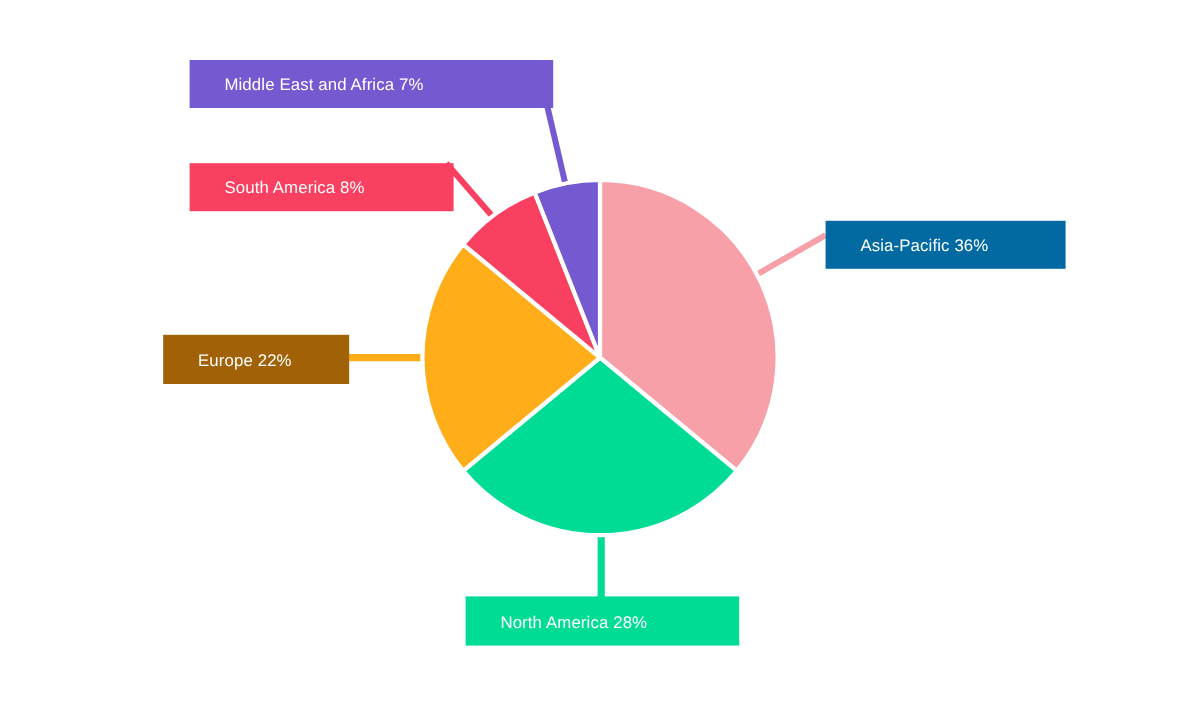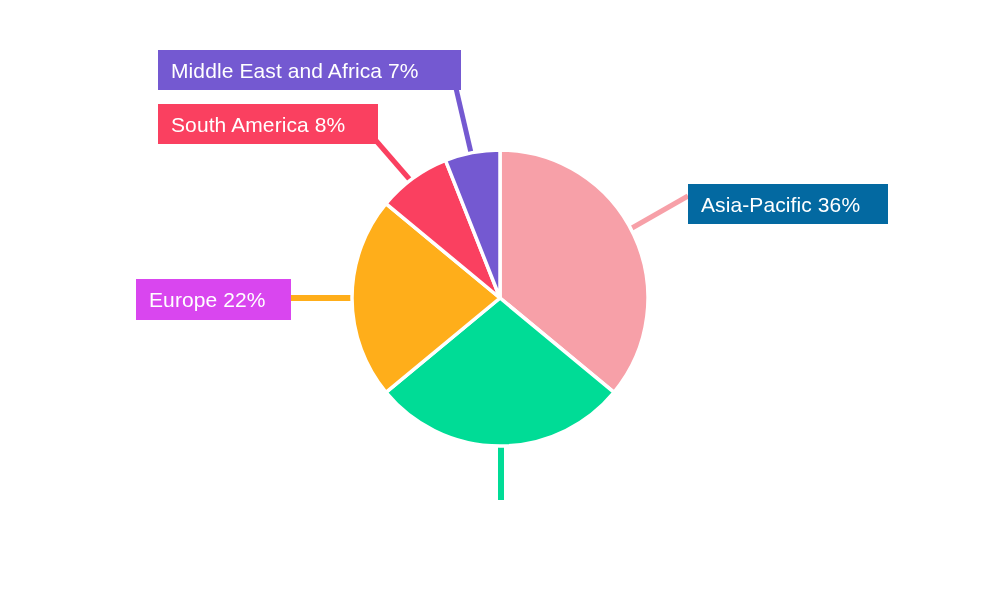--- a/index.html
+++ b/index.html
@@ -29,25 +29,25 @@
     display: block;
   }
   .pie-label {
     position: absolute;
     box-sizing: border-box;
     display: flex;
     align-items: center;
     justify-content: flex-start;
     color: #ffffff;
     font-family: "Liberation Sans", sans-serif;
-    font-size: 21px;
+    font-size: 14px;
     line-height: 1;
     letter-spacing: 0.1px;
     white-space: nowrap;
-    padding: 0 13px;
+    padding: 0 29px;
     z-index: 5;
   }
   #label-mea {
     left: 158px;
     top: 50px;
     width: 303px;
     height: 40px;
   }
   #label-south-america {
     left: 158px;
@@ -100,26 +100,29 @@
       <path d="M 500 298 L 385.96 203.66 A 148 148 0 0 1 445.52 160.39 Z" fill="#fa4060" stroke="#ffffff" stroke-width="3.5" stroke-linejoin="round"></path>
 
       <path d="M 500 298 L 445.52 160.39 A 148 148 0 0 1 500.00 150.00 Z" fill="#7459d1" stroke="#ffffff" stroke-width="3.5" stroke-linejoin="round"></path>
     </g>
   </svg>
 
   <div class="pie-label" id="label-mea" style="background:#7459d1;">
     <span>Middle East and Africa 7%</span>
   </div>
 
-  <div class="pie-label" id="label-south-america" style="background:#fa4060;">
+  <div class="pie-label" id="label-south-america" style="background:#fa4060;margin-top:32px;">
     <span>South America 8%</span>
   </div>
 
   <div class="pie-label" id="label-asia-pacific" style="background:#0369a1;">
     <span>Asia-Pacific 36%</span>
   </div>
 
-  <div class="pie-label" id="label-europe" style="background:#d946ef;">
+  <div class="pie-label" id="label-europe" style="background:#a16207;">
     <span>Europe 22%</span>
   </div>
 
+  <div class="pie-label" id="label-north-america" style="background:#00dc96;">
+    <span>North America 28%</span>
+  </div>
 
 </div>
 
 </body></html>

